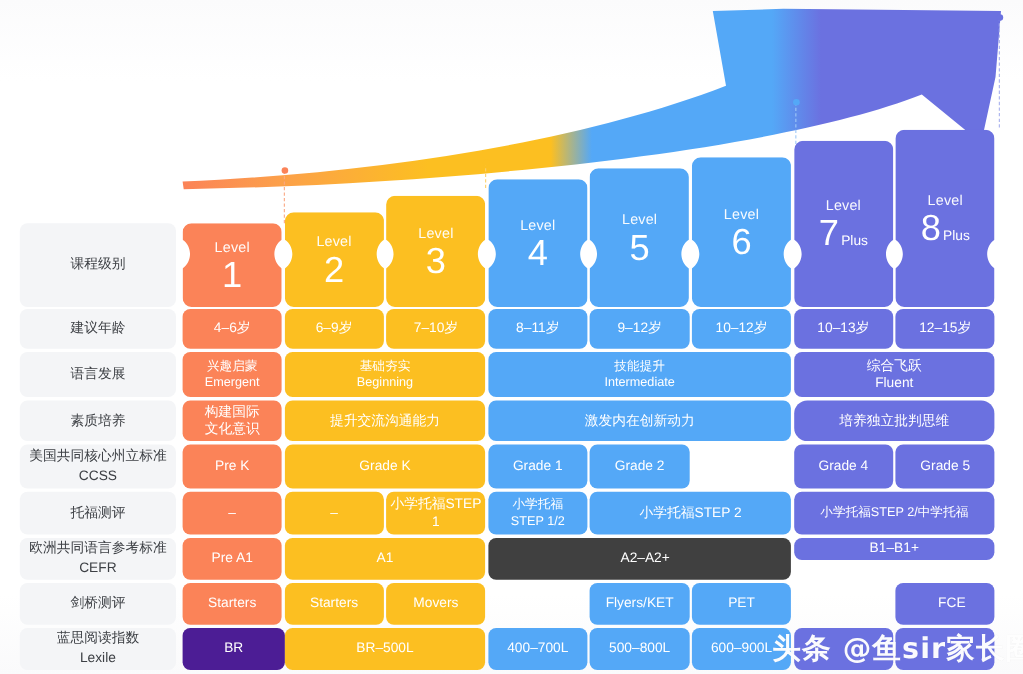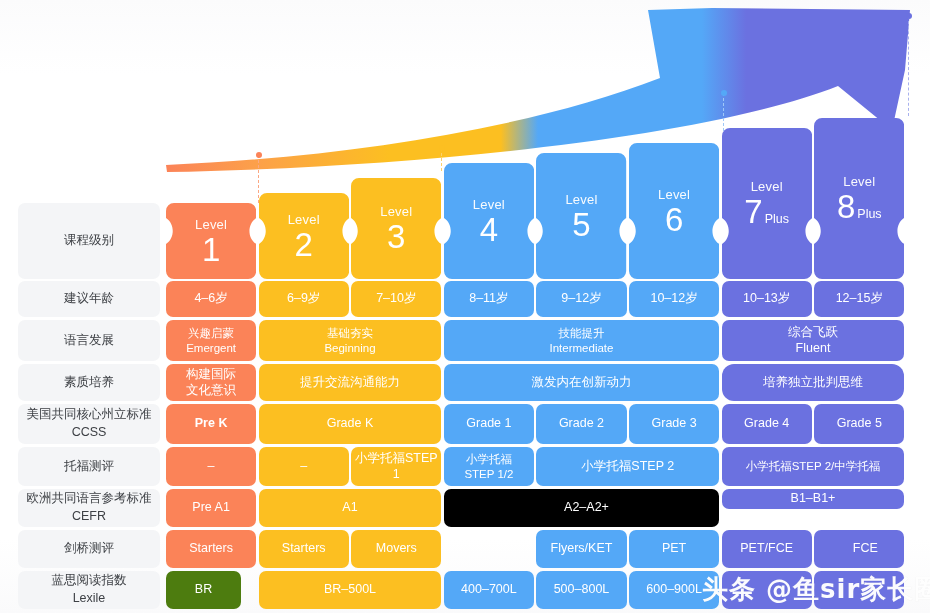--- a/index.html
+++ b/index.html
@@ -256,33 +256,30 @@
       <div class="cell t12" style="left: 258.6px; top: 364px; width: 182.8px; height: 37px; background: rgb(252, 191, 33);">
         <span style="white-space: pre-line;">提升交流沟通能力</span>
       </div>
       <div class="cell t12" style="left: 443.8px; top: 364px; width: 275.4px; height: 37px; background: rgb(84, 168, 247);">
         <span style="white-space: pre-line;">激发内在创新动力</span>
       </div>
       <div class="cell t12" style="left: 721.6px; top: 364px; width: 182.8px; height: 37px; background: rgb(107, 113, 224); border-radius: 12px;">
         <span style="white-space: pre-line;">培养独立批判思维</span>
       </div>
       <div class="cell t12" style="left: 166px; top: 404px; width: 90.2px; height: 40px; background: rgb(251, 131, 88);">
-        <span style="white-space: pre-line; font-weight: bold;">Pre K</span>
+        <span style="white-space: pre-line;">Pre K</span>
       </div>
       <div class="cell t12" style="left: 258.6px; top: 404px; width: 182.8px; height: 40px; background: rgb(252, 191, 33);">
         <span style="white-space: pre-line;">Grade K</span>
       </div>
       <div class="cell t12" style="left: 443.8px; top: 404px; width: 90.2px; height: 40px; background: rgb(84, 168, 247);">
         <span style="white-space: pre-line;">Grade 1</span>
       </div>
       <div class="cell t12" style="left: 536.4px; top: 404px; width: 90.2px; height: 40px; background: rgb(84, 168, 247);">
         <span style="white-space: pre-line;">Grade 2</span>
-      </div>
-      <div class="cell t12" style="left: 629px; top: 404px; width: 90.2px; height: 40px; background: rgb(84, 168, 247);">
-        <span style="white-space: pre-line;">Grade 3</span>
       </div>
       <div class="cell t12" style="left: 721.6px; top: 404px; width: 90.2px; height: 40px; background: rgb(107, 113, 224);">
         <span style="white-space: pre-line;">Grade 4</span>
       </div>
       <div class="cell t12" style="left: 814.2px; top: 404px; width: 90.2px; height: 40px; background: rgb(107, 113, 224);">
         <span style="white-space: pre-line;">Grade 5</span>
       </div>
       <div class="cell t12" style="left: 166px; top: 447px; width: 90.2px; height: 39px; background: rgb(251, 131, 88);">
         <span style="white-space: pre-line;">–</span>
       </div>
@@ -299,48 +296,45 @@
       </div>
       <div class="cell t11" style="left: 721.6px; top: 447px; width: 182.8px; height: 39px; background: rgb(107, 113, 224);">
         <span style="white-space: pre-line;">小学托福STEP 2/中学托福</span>
       </div>
       <div class="cell t12" style="left: 166px; top: 489px; width: 90.2px; height: 38px; background: rgb(251, 131, 88);">
         <span style="white-space: pre-line;">Pre A1</span>
       </div>
       <div class="cell t12" style="left: 258.6px; top: 489px; width: 182.8px; height: 38px; background: rgb(252, 191, 33);">
         <span style="white-space: pre-line;">A1</span>
       </div>
-      <div class="cell t12" style="left: 443.8px; top: 489px; width: 275.4px; height: 38px; background: #000000; padding-left: 10px;">
+      <div class="cell t12" style="left: 443.8px; top: 489px; width: 275.4px; height: 38px; background: #404040; padding-left: 10px;">
         <span style="white-space: pre-line;">A2–A2+</span>
       </div>
       <div class="cell t12" style="left: 721.6px; top: 489px; width: 182.8px; height: 20px; background: rgb(107, 113, 224);">
         <span style="white-space: pre-line;">B1–B1+</span>
       </div>
       <div class="cell t12" style="left: 166px; top: 530px; width: 90.2px; height: 38px; background: rgb(251, 131, 88);">
         <span style="white-space: pre-line;">Starters</span>
       </div>
       <div class="cell t12" style="left: 258.6px; top: 530px; width: 90.2px; height: 38px; background: rgb(252, 191, 33);">
         <span style="white-space: pre-line;">Starters</span>
       </div>
       <div class="cell t12" style="left: 351.2px; top: 530px; width: 90.2px; height: 38px; background: rgb(252, 191, 33);">
         <span style="white-space: pre-line;">Movers</span>
       </div>
       <div class="cell t12" style="left: 536.4px; top: 530px; width: 90.2px; height: 38px; background: rgb(84, 168, 247);">
         <span style="white-space: pre-line;">Flyers/KET</span>
       </div>
       <div class="cell t12" style="left: 629px; top: 530px; width: 90.2px; height: 38px; background: rgb(84, 168, 247);">
         <span style="white-space: pre-line;">PET</span>
       </div>
-      <div class="cell t12" style="left: 721.6px; top: 530px; width: 90.2px; height: 38px; background: rgb(107, 113, 224);">
-        <span style="white-space: pre-line;">PET/FCE</span>
-      </div>
       <div class="cell t12" style="left: 814.2px; top: 530px; width: 90.2px; height: 38px; background: rgb(107, 113, 224); padding-left: 12px;">
         <span style="white-space: pre-line;">FCE</span>
       </div>
-      <div class="cell t12" style="left: 166px; top: 571px; width: 75px; height: 38px; background: #4d7c0f;">
+      <div class="cell t12" style="left: 166px; top: 571px; width: 93px; height: 38px; background: #4c1d95;">
         <span style="white-space: pre-line;">BR</span>
       </div>
       <div class="cell t12" style="left: 258.6px; top: 571px; width: 182.8px; height: 38px; background: rgb(252, 191, 33);">
         <span style="white-space: pre-line;">BR–500L</span>
       </div>
       <div class="cell t12" style="left: 443.8px; top: 571px; width: 90.2px; height: 38px; background: rgb(84, 168, 247);">
         <span style="white-space: pre-line;">400–700L</span>
       </div>
       <div class="cell t12" style="left: 536.4px; top: 571px; width: 90.2px; height: 38px; background: rgb(84, 168, 247);">
         <span style="white-space: pre-line;">500–800L</span>

